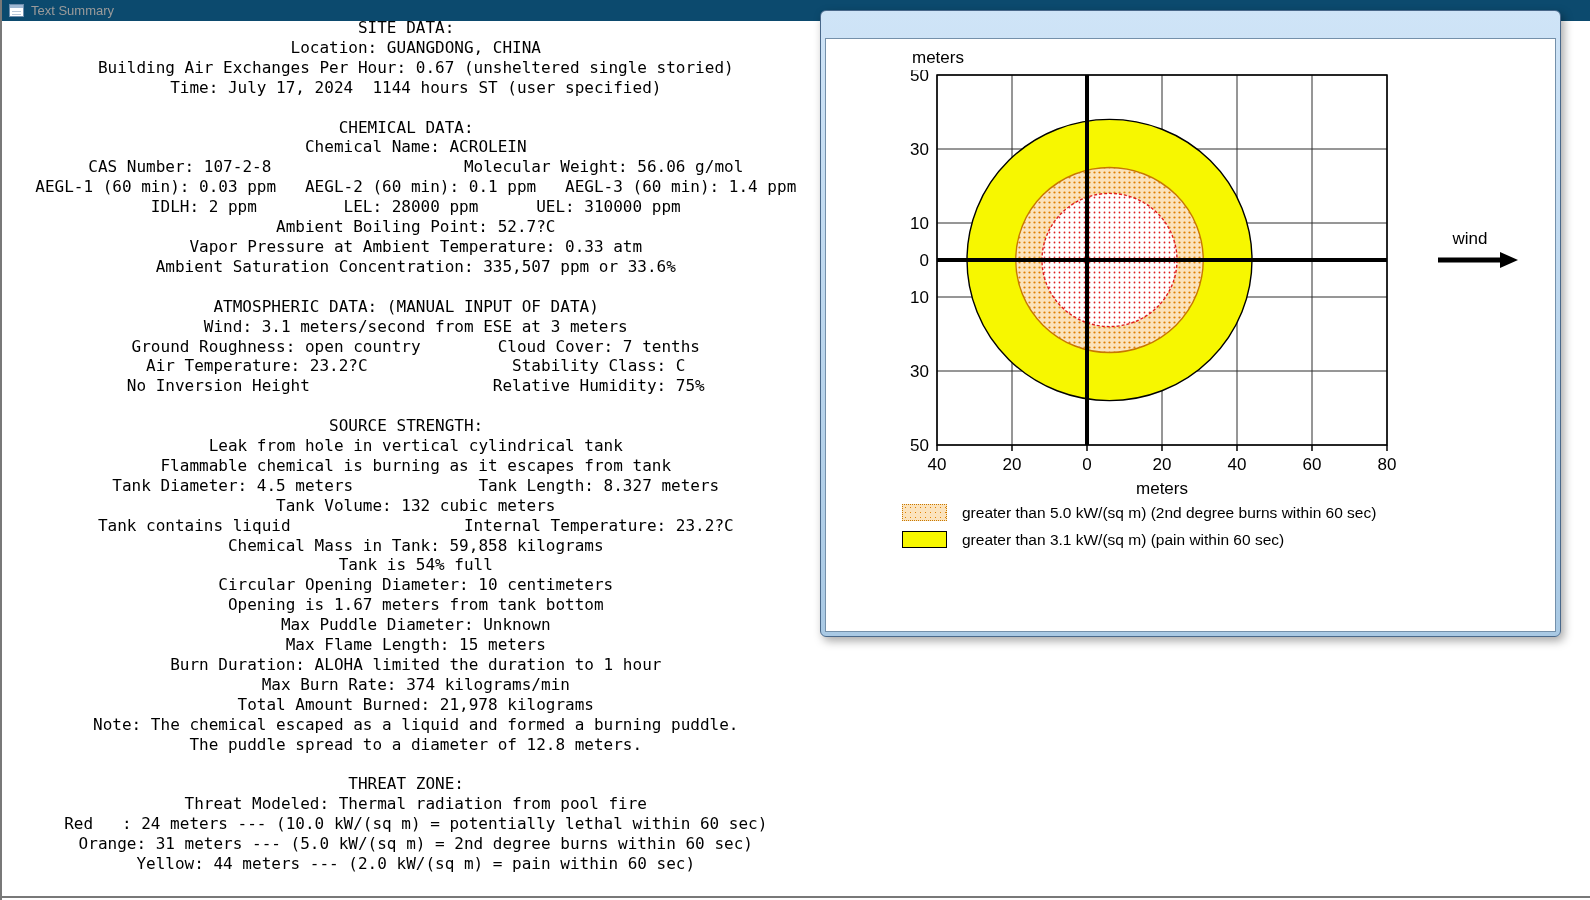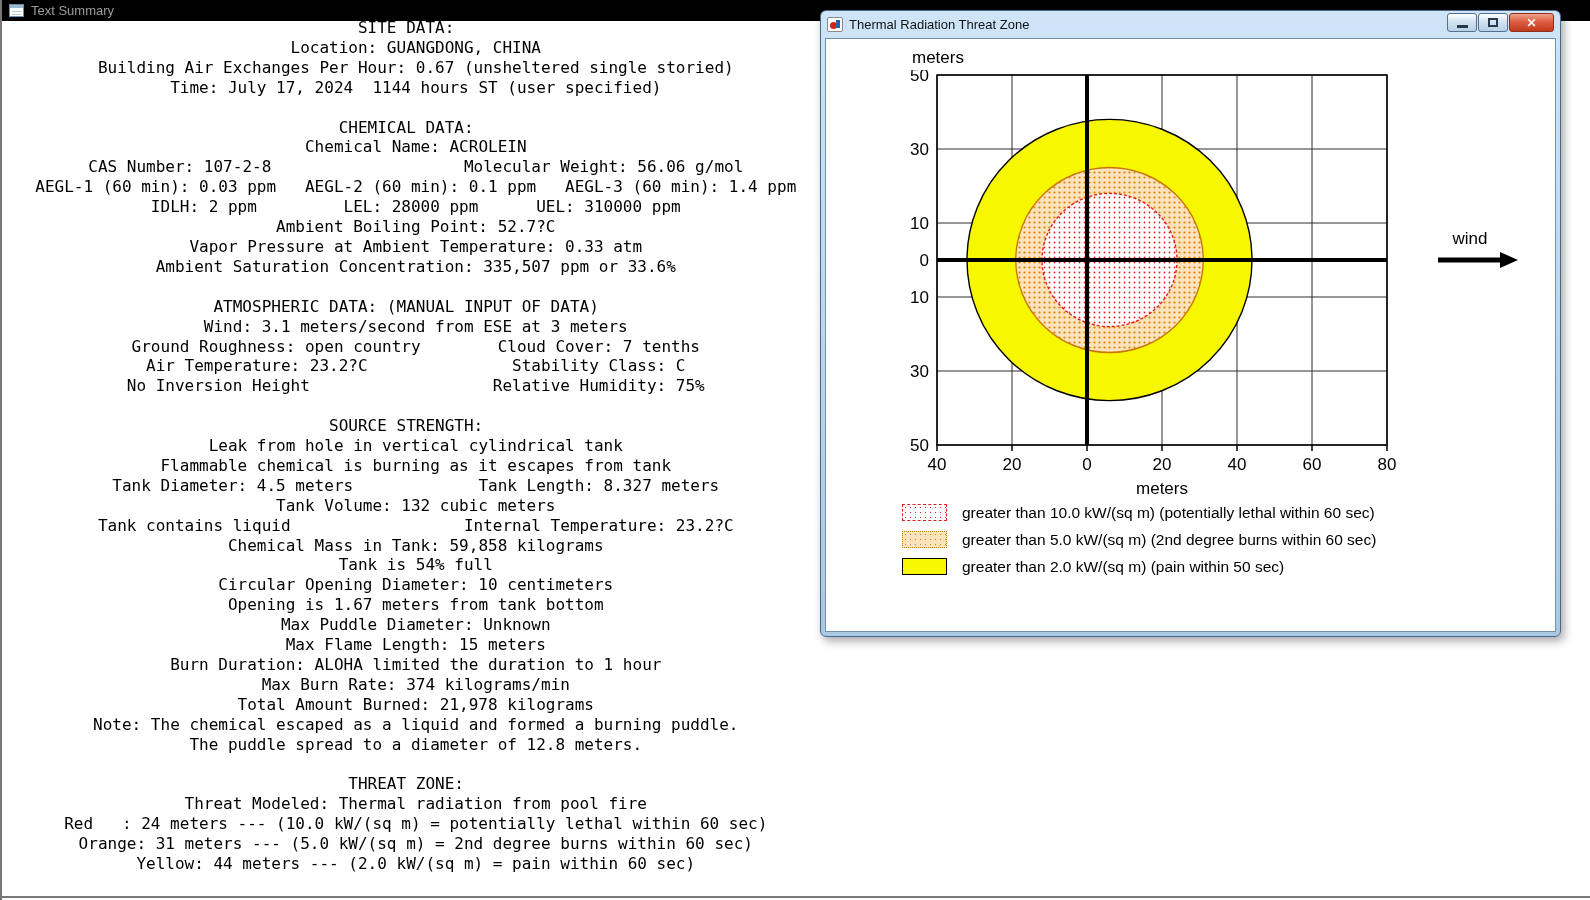--- a/index.html
+++ b/index.html
@@ -5,21 +5,21 @@
   * { margin:0; padding:0; box-sizing:border-box; }
   html,body { width:1590px; height:900px; background:#ffffff; overflow:hidden;
               font-family:"Liberation Sans", sans-serif; }
 
   
   .frame-left   { position:absolute; left:0; top:0; width:2px; height:900px; background:#787878; }
   .frame-bottom { position:absolute; left:0; bottom:2px; width:1590px; height:2px; background:#787878; }
 
   
   .ts-window { position:absolute; inset:0; background:#fff; }
-  .ts-titlebar { height:21px; display:flex; align-items:center; gap:7px; padding-left:9px; background:#000000; }
+  .ts-titlebar { height:21px; display:flex; align-items:center; gap:7px; padding-left:9px; background:#0c4a6e; }
   .ts-title { color:#9b9b9b; font-size:13px; }
   .ts-icon { width:15px; height:13px; border:1px solid #6f8fae; background:#fff; position:relative; display:inline-block; }
   .ts-icon::before { content:""; position:absolute; left:0; top:0; right:0; height:3px; background:#9fb8d2; }
   .ts-icon::after  { content:""; position:absolute; left:2px; top:6px; right:2px; height:1px; background:#b9c9d9; box-shadow:0 3px 0 #b9c9d9; }
   .ts-body { position:absolute; left:16px; top:18px; font-family:"DejaVu Sans Mono","Liberation Mono",monospace;
              font-size:16px; line-height:19.9px; color:#000; white-space:pre;text-align:center; }
 
   
   .tw-window { position:absolute; left:820px; top:10px; width:741px; height:627px;
                background:linear-gradient(#cfe4f7,#a9c9e4); border:1px solid #49688a; border-radius:6px;
@@ -55,35 +55,20 @@
 
 <div class="ts-window">
   <div class="ts-titlebar">
     <span class="ts-icon"></span>
     <span class="ts-title">Text Summary</span>
   </div>
   <div class="ts-body"><div>SITE DATA:</div><div>  Location: GUANGDONG, CHINA</div><div>  Building Air Exchanges Per Hour: 0.67 (unsheltered single storied)</div><div>  Time: July 17, 2024  1144 hours ST (user specified)</div><div>&nbsp;</div><div>CHEMICAL DATA:</div><div>  Chemical Name: ACROLEIN</div><div>  CAS Number: 107-2-8                    Molecular Weight: 56.06 g/mol</div><div>  AEGL-1 (60 min): 0.03 ppm   AEGL-2 (60 min): 0.1 ppm   AEGL-3 (60 min): 1.4 ppm</div><div>  IDLH: 2 ppm         LEL: 28000 ppm      UEL: 310000 ppm</div><div>  Ambient Boiling Point: 52.7?C</div><div>  Vapor Pressure at Ambient Temperature: 0.33 atm</div><div>  Ambient Saturation Concentration: 335,507 ppm or 33.6%</div><div>&nbsp;</div><div>ATMOSPHERIC DATA: (MANUAL INPUT OF DATA)</div><div>  Wind: 3.1 meters/second from ESE at 3 meters</div><div>  Ground Roughness: open country        Cloud Cover: 7 tenths</div><div>  Air Temperature: 23.2?C               Stability Class: C</div><div>  No Inversion Height                   Relative Humidity: 75%</div><div>&nbsp;</div><div>SOURCE STRENGTH:</div><div>  Leak from hole in vertical cylindrical tank</div><div>  Flammable chemical is burning as it escapes from tank</div><div>  Tank Diameter: 4.5 meters             Tank Length: 8.327 meters</div><div>  Tank Volume: 132 cubic meters</div><div>  Tank contains liquid                  Internal Temperature: 23.2?C</div><div>  Chemical Mass in Tank: 59,858 kilograms</div><div>  Tank is 54% full</div><div>  Circular Opening Diameter: 10 centimeters</div><div>  Opening is 1.67 meters from tank bottom</div><div>  Max Puddle Diameter: Unknown</div><div>  Max Flame Length: 15 meters</div><div>  Burn Duration: ALOHA limited the duration to 1 hour</div><div>  Max Burn Rate: 374 kilograms/min</div><div>  Total Amount Burned: 21,978 kilograms</div><div>  Note: The chemical escaped as a liquid and formed a burning puddle.</div><div>  The puddle spread to a diameter of 12.8 meters.</div><div>&nbsp;</div><div>THREAT ZONE:</div><div>  Threat Modeled: Thermal radiation from pool fire</div><div>  Red   : 24 meters --- (10.0 kW/(sq m) = potentially lethal within 60 sec)</div><div>  Orange: 31 meters --- (5.0 kW/(sq m) = 2nd degree burns within 60 sec)</div><div>  Yellow: 44 meters --- (2.0 kW/(sq m) = pain within 60 sec)</div></div>
 </div>
 
 <div class="tw-window">
-  <div class="tw-titlebar">
-    <span class="tw-icon"></span>
-    <span class="tw-title">Thermal Radiation Threat Zone</span>
-    <span class="tw-buttons">
-      <button class="win-btn">
-          <span class="glyph-min"></span>
-        </button>
-      <button class="win-btn">
-          <span class="glyph-max"></span>
-        </button>
-      <button class="win-btn close">
-          <span class="glyph-close">✕</span>
-        </button>
-    </span>
-  </div>
   <div class="tw-client">
     <div class="meters-top">meters</div>
     <svg class="threat-plot" width="640" height="430" viewBox="0 0 640 430">
         <defs>
           <pattern id="dots-red" width="5" height="5" patternUnits="userSpaceOnUse">
             <rect width="5" height="5" fill="#ffffff"></rect>
             <circle cx="2.5" cy="2.5" r="0.9" fill="#e02020"></circle>
           </pattern>
           <pattern id="dots-orange" width="5" height="5" patternUnits="userSpaceOnUse">
             <rect width="5" height="5" fill="#fbe3bd"></rect>
@@ -131,29 +116,25 @@
         <text x="37" y="233" text-anchor="end" class="tick">10</text>
         <text x="37" y="307" text-anchor="end" class="tick">30</text>
         <text x="37" y="381" text-anchor="end" class="tick">50</text>
         <text x="270" y="424" text-anchor="middle" class="axis-label">meters</text>
         <text x="578" y="174" text-anchor="middle" class="axis-label">wind</text>
         <line x1="546" y1="190" x2="608" y2="190" stroke="#000" stroke-width="5"></line>
         <polygon points="608,182 608,198 626,190" fill="#000"></polygon>
       </svg>
     <div class="legend">
       <div class="legend-row">
-        <span class="legend-swatch legend-swatch-red"></span>
-        <span class="legend-label">greater than 10.0 kW/(sq m) (potentially lethal within 60 sec)</span>
-      </div>
-      <div class="legend-row">
         <span class="legend-swatch legend-swatch-orange"></span>
         <span class="legend-label">greater than 5.0 kW/(sq m) (2nd degree burns within 60 sec)</span>
       </div>
       <div class="legend-row">
         <span class="legend-swatch legend-swatch-yellow"></span>
-        <span class="legend-label">greater than 2.0 kW/(sq m) (pain within 50 sec)</span>
+        <span class="legend-label">greater than 3.1 kW/(sq m) (pain within 60 sec)</span>
       </div>
     </div>
   </div>
 </div>
 
 <div class="frame-left"></div>
 <div class="frame-bottom"></div>
 
 </body></html>

